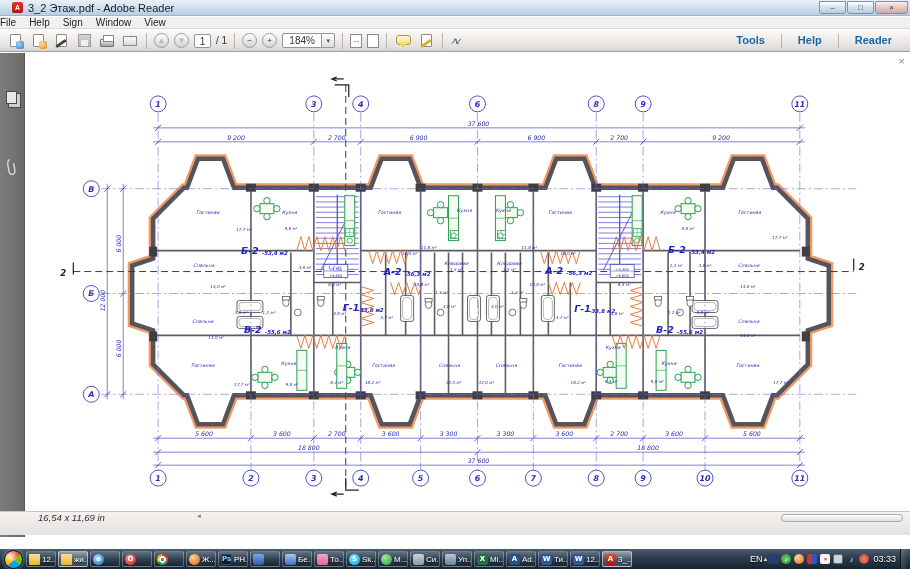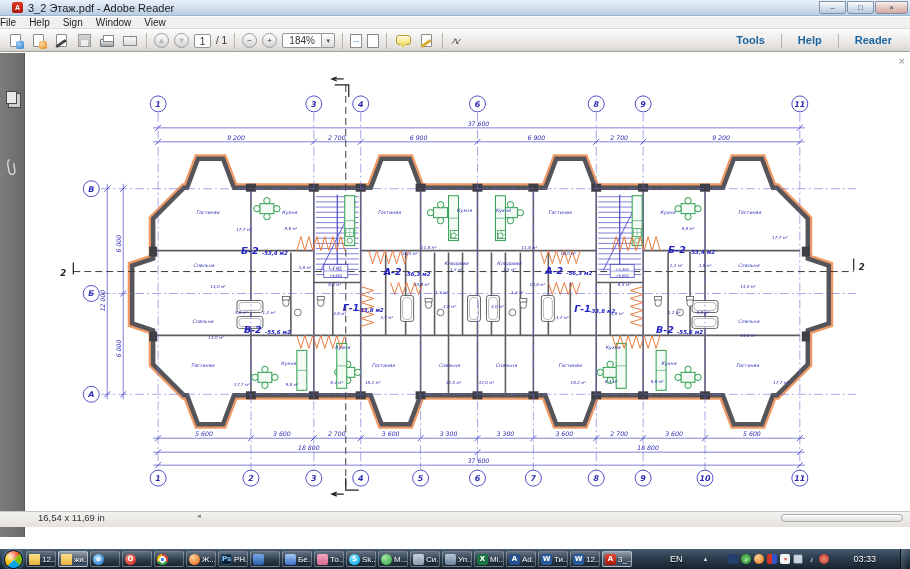--- a/index.html
+++ b/index.html
@@ -56,22 +56,22 @@
   .tbsep{width:1px;height:14px;background:#b8b4b0;}
   
   .content{position:absolute;left:0;top:53px;width:910px;height:484px;background:#fff;}
   .sidebar{position:absolute;left:0;top:0;width:25px;height:100%;background:linear-gradient(90deg,#7d7d7d,#6a6a6a);border-right:1px solid #585858;}
   .sb-pages{position:absolute;left:6px;top:38px;width:11px;height:13px;background:#e8e8e8;border:1px solid #4a4a4a;box-shadow:3px 3px 0 #cfcfcf,3px 3px 0 1px #4a4a4a;}
   .sb-clip{position:absolute;left:5px;top:105px;color:#cfcfcf;font-size:13px;transform:rotate(-10deg);}
   .page{position:absolute;left:26px;top:0;width:884px;height:484px;background:#fff;}
   .content-close{position:absolute;right:5px;top:2px;color:#8a8a8a;font-size:11px;}
   svg text{font-family:"DejaVu Sans",sans-serif;}
   
-  .statusbar{position:absolute;left:0;top:511px;width:100%;height:16px;background:linear-gradient(#f4f2f0,#e4e1de);border-top:1px solid #c9c5c1;
-    font-size:9.5px;color:#333;}
+  .statusbar{position:absolute;left:0;top:511px;width:100%;height:24px;background:linear-gradient(#f4f2f0,#e4e1de);border-top:1px solid #c9c5c1;
+    font-size:9.5px;color:#333;font-style:italic;}
   .status-size{position:absolute;left:38px;top:0px;}
   .status-arrow{position:absolute;left:196px;top:1px;font-size:6px;color:#777;}
   .status-scroll{position:absolute;right:7px;top:2px;width:122px;height:8px;border:1px solid #aaa;border-radius:4px;background:linear-gradient(#fff,#ddd);}
   
   .taskbar{position:absolute;left:0;top:549px;width:100%;height:20px;
     background:linear-gradient(#4a5d70,#2b3c4d 45%,#17242f);display:flex;align-items:center;padding:0 1px;}
   .orb{width:19px;height:19px;border-radius:50%;border:1px solid #0a1623;flex:none;margin:0 3px;
     background:radial-gradient(circle at 35% 30%,rgba(255,255,255,.85),rgba(255,255,255,0) 45%),
       conic-gradient(from -45deg,#f35325 0 90deg,#81bc06 0 180deg,#05a6f0 0 270deg,#ffba08 0 360deg);
     box-shadow:0 0 4px rgba(120,190,255,.8);}
@@ -94,21 +94,21 @@
   .i-winblue{background:linear-gradient(#a8c8f0,#3a70c8);}
   .i-floppy2{background:linear-gradient(#f2a8c4,#d86a92);}
   .i-skype{background:radial-gradient(circle at 35% 30%,#7fdcff,#00aff0);border-radius:50%;}
   .i-greenm{background:radial-gradient(circle at 35% 30%,#9fe8a0,#2f9e3f);border-radius:50%;}
   .i-doc2{background:linear-gradient(#c8d4e0,#8a9aaa);color:#334;}
   .i-user{background:linear-gradient(#b8c8d8,#68829a);}
   .i-excel{background:#1f7244;}
   .i-psblue{background:#24508c;}
   .i-word{background:#2b5a9e;}
   .i-acrobat{background:linear-gradient(#e24838,#a81708);}
-  .tray{margin-left:auto;display:flex;align-items:center;gap:20px;padding-right:2px;}
+  .tray{margin-left:auto;display:flex;align-items:center;gap:0;padding-right:2px;}
   .lang{color:#fff;font-size:9px;text-shadow:0 1px 1px #000;}
   .trayup{color:#ddd;font-size:6px;}
   .tico{width:10px;height:10px;border-radius:2px;display:flex;align-items:center;justify-content:center;font-size:6px;color:#fff;}
   .t-chair{background:#23406e;}
   .t-shieldg{background:radial-gradient(#6fd06f,#2f8e2f);border-radius:50%;}
   .t-orange{background:radial-gradient(circle at 35% 30%,#ffd29a,#e07010);border-radius:50%;}
   .t-redblue{background:linear-gradient(90deg,#d23328 50%,#3353cc 50%);}
   .t-flag{background:#f4f4f4;color:#d22;font-weight:bold;}
   .t-monitor{background:#c9d4dd;border:1px solid #5a6a78;}
   .t-speaker{background:transparent;color:#eee;font-size:8px;}

